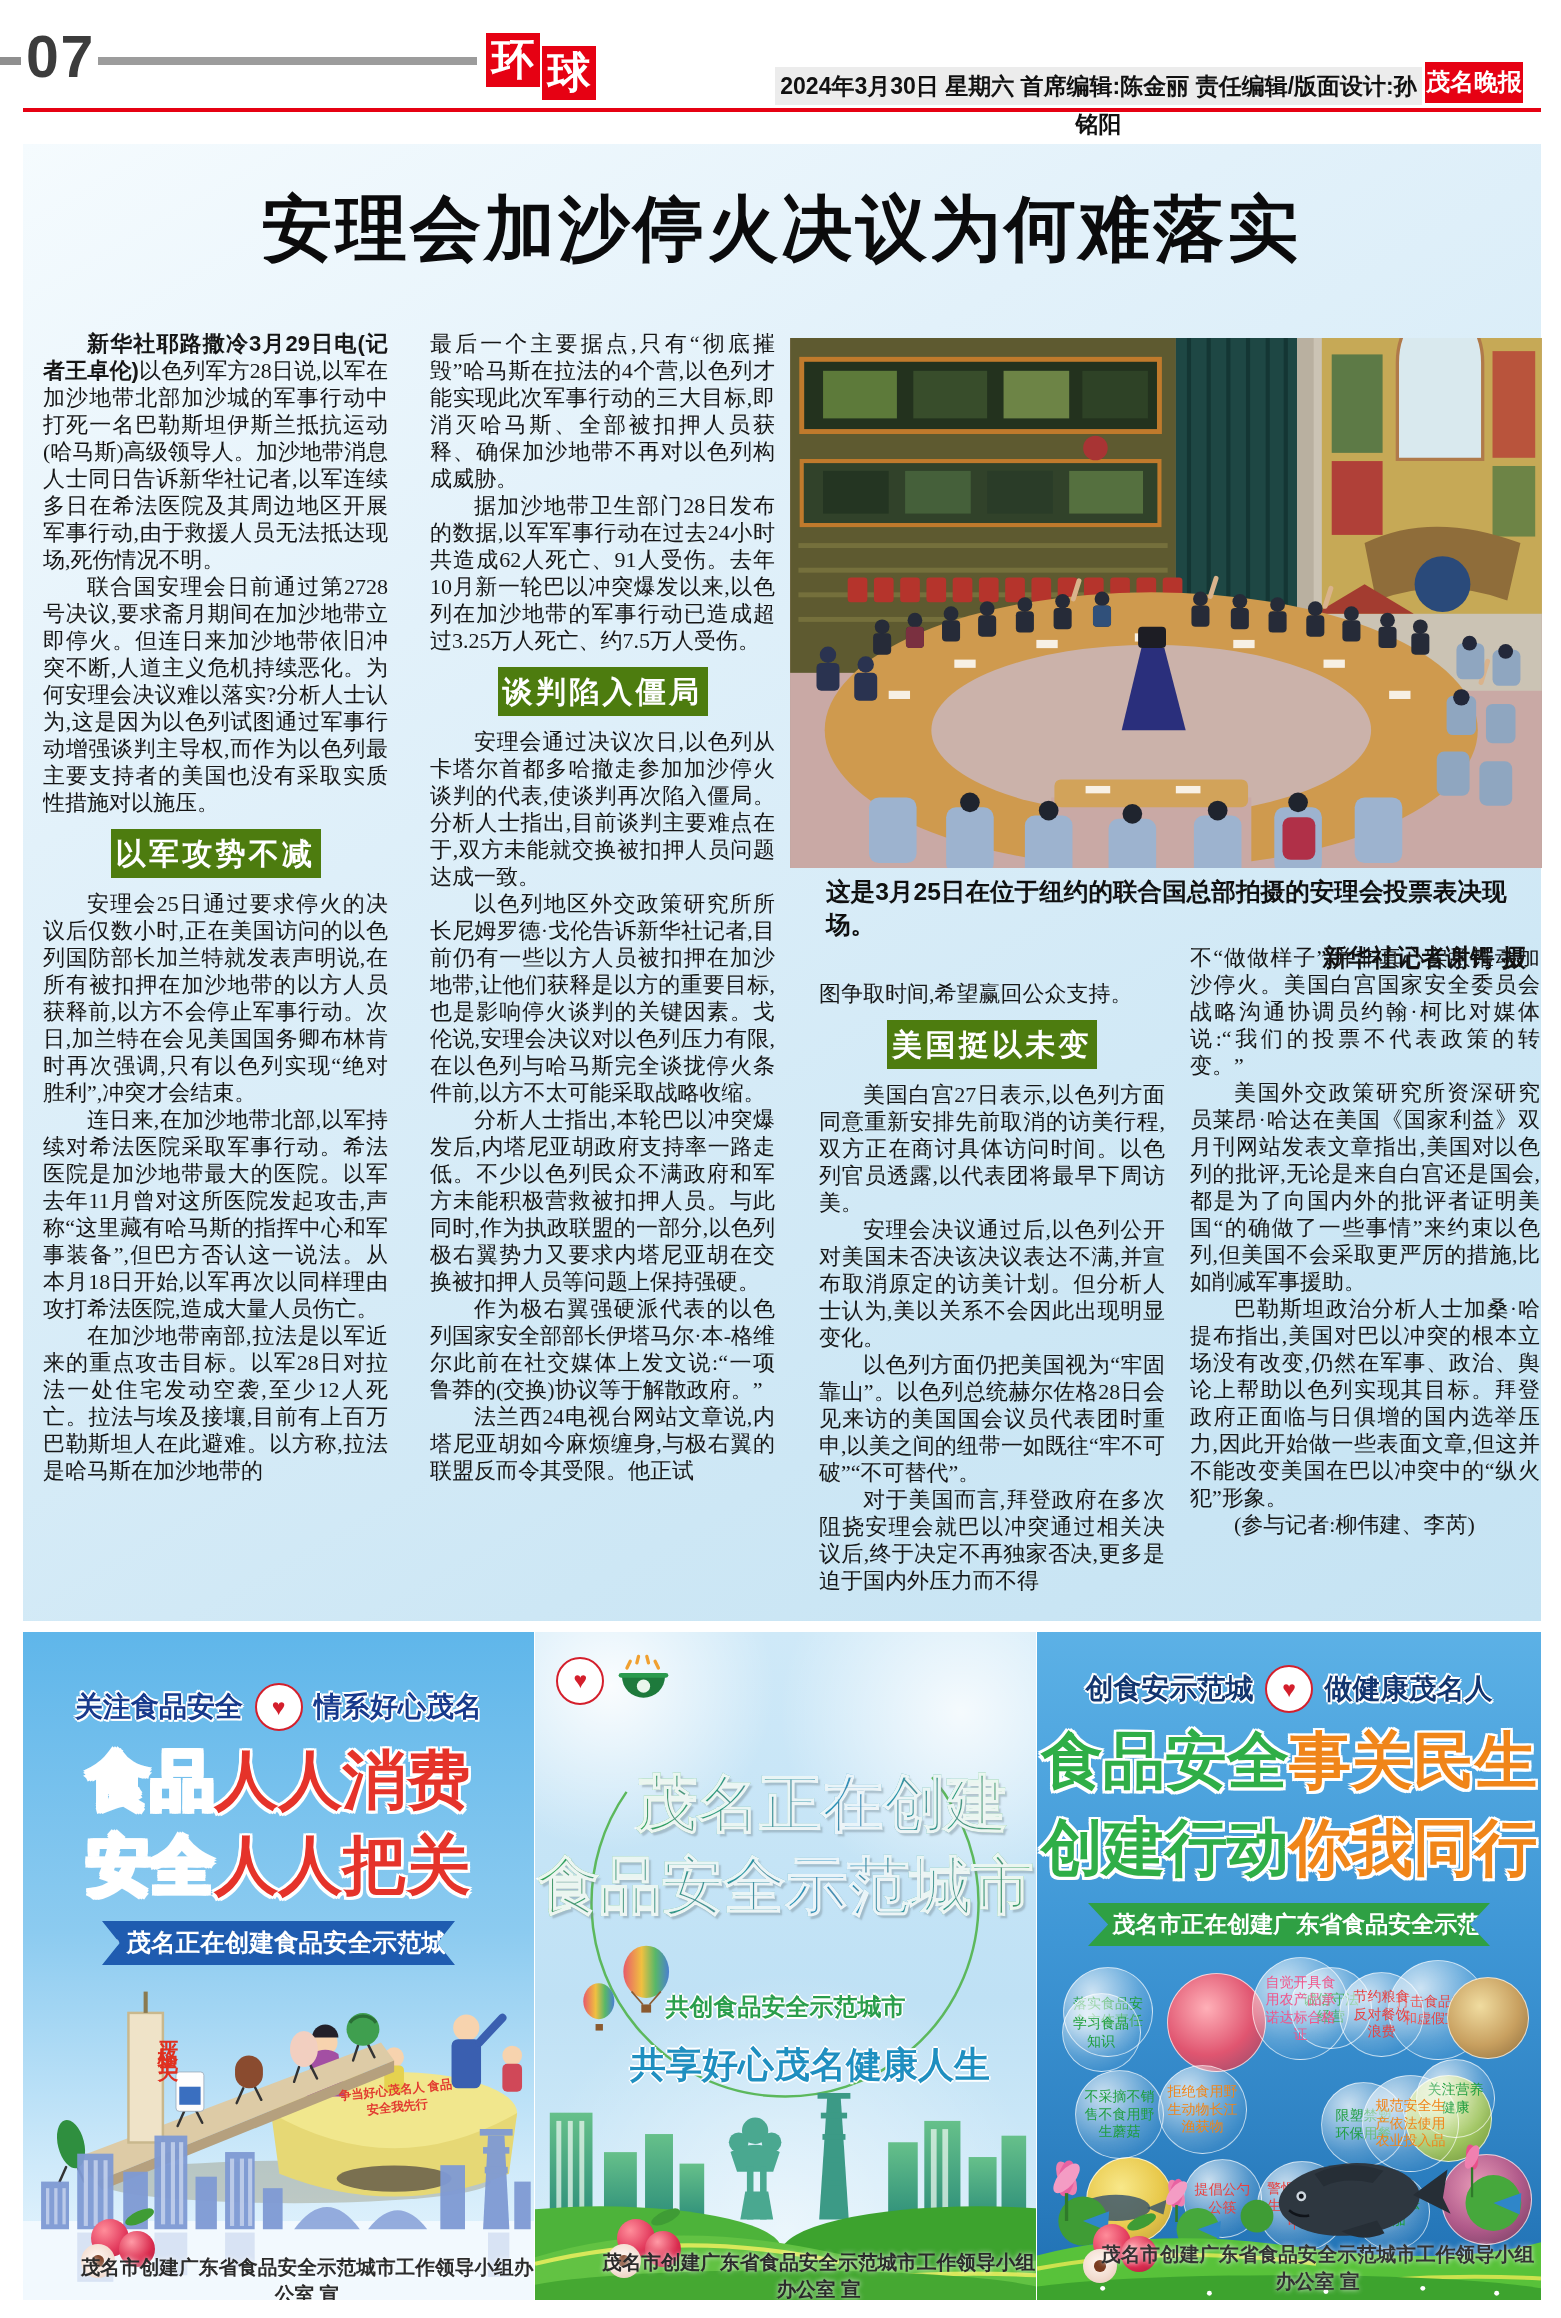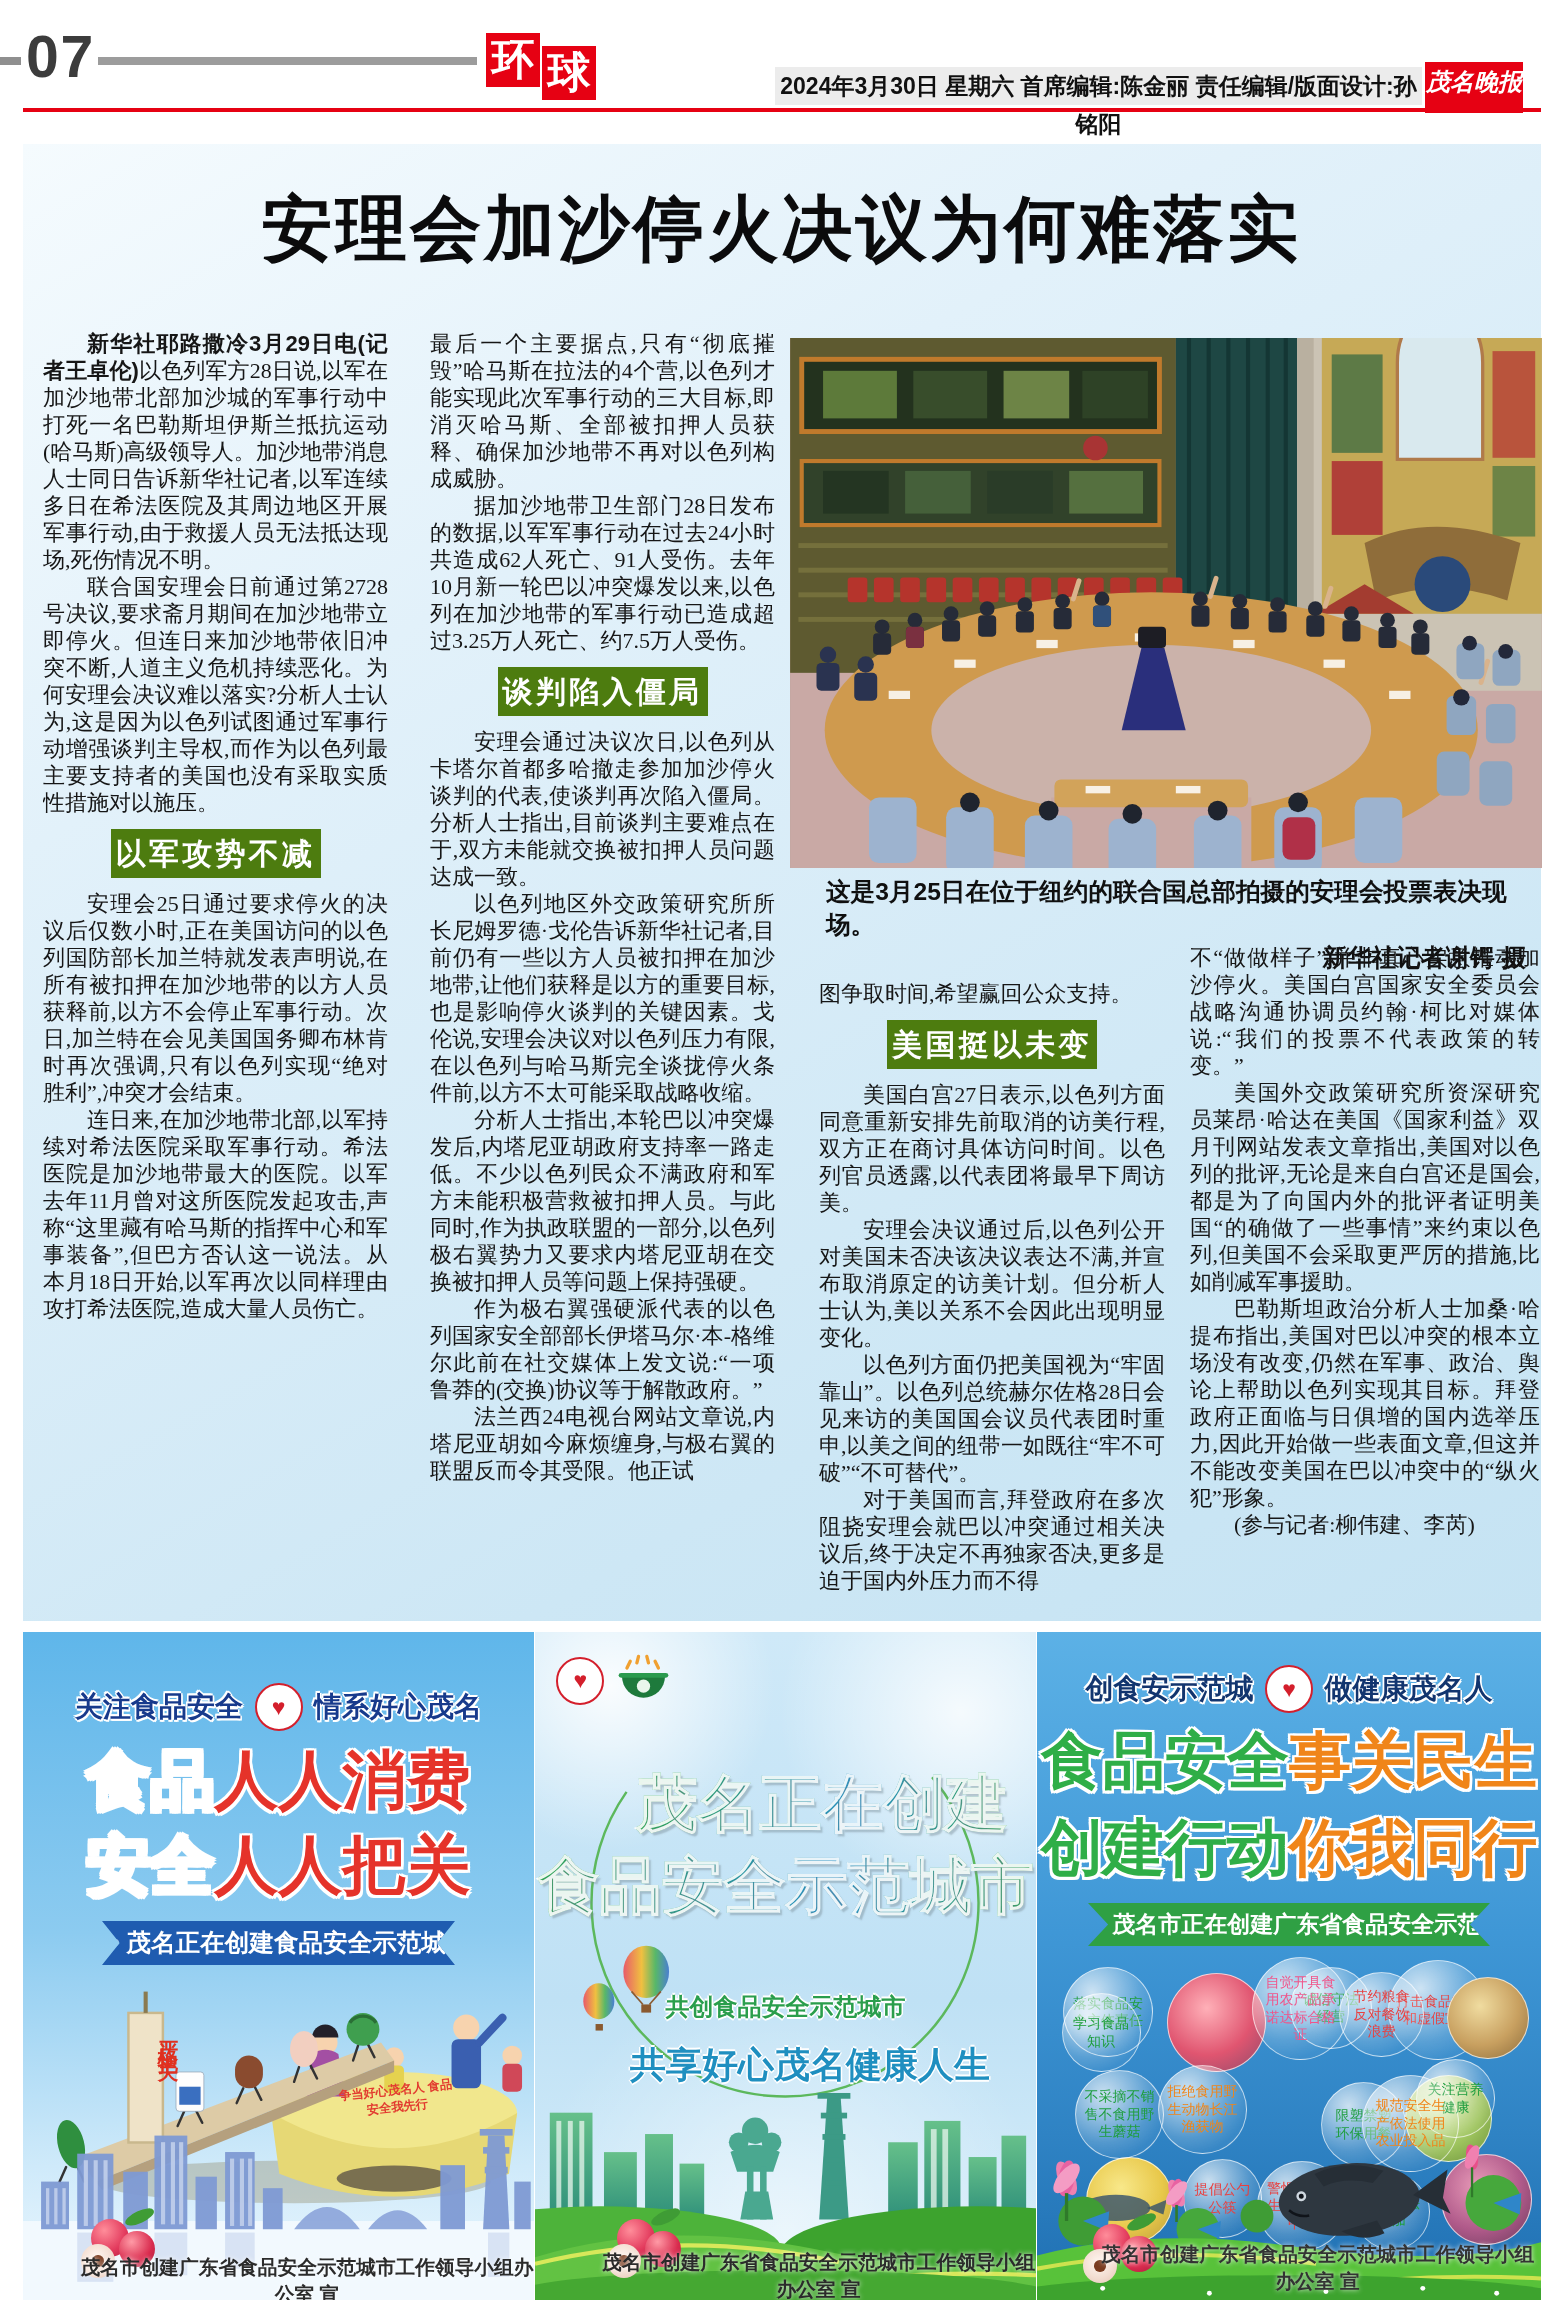--- a/index.html
+++ b/index.html
@@ -8,22 +8,22 @@
   .abs{position:absolute;}
 
   
   .dash{left:0;top:57px;width:21.3px;height:8.2px;background:#8f8f8f;}
   .pageno{left:26px;top:23px;font-size:59px;font-weight:bold;color:#3c3c3c;letter-spacing:1.6px;}
   .hline{left:98px;top:57px;width:379px;height:8.2px;background:#9c9c9c;}
   .secbox{width:54px;height:54px;background:#e60113;color:#fff;text-align:center;
           font-family:"Liberation Serif",serif;font-weight:bold;font-size:43px;line-height:53px;}
   .datestrip{left:775px;top:67px;width:647px;height:38px;background:#ececec;color:#101010;
              font-size:23px;font-weight:bold;line-height:38px;text-align:center;}
-  .masthead{left:1425px;top:62px;width:98px;height:51px;background:#e60113;color:#fff;text-align:center;
-            font-family:"Liberation Serif",serif;font-style:italic;font-weight:bold;font-size:24px;line-height:41px;}
+  .masthead{left:1425px;top:62px;width:98px;height:41px;background:#e60113;color:#fff;text-align:center;
+            font-family:"Liberation Serif",serif;font-weight:bold;font-size:24px;line-height:41px;}
   .redline{left:23px;top:108px;width:1518px;height:4.1px;background:#e60113;}
 
   
   .artbg{left:23px;top:144px;width:1518px;height:1477px;
          background:linear-gradient(150deg,#f5fbfe 0%,#e2f1fa 30%,#cde7f5 75%,#c5e3f3 100%);}
   .headline{left:33px;top:182px;width:1497px;text-align:center;color:#0b0b0c;
             font-size:71px;font-weight:900;letter-spacing:3.3px;white-space:nowrap;}
   .col{position:absolute;overflow:hidden;}
   .col p{margin:0;text-indent:2em;font-family:"Liberation Serif",serif;font-size:22px;line-height:27px;
          text-align:justify;text-justify:inter-ideograph;color:#161616;}
@@ -131,20 +131,21 @@
 
   <div class="abs artbg"></div>
   <div class="abs headline">安理会加沙停火决议为何难落实</div>
 
   <div id="col1" class="col">
     <p><span class="lead">新华社耶路撒冷3月29日电(记者王卓伦)</span><span>以色列军方28日说,以军在加沙地带北部加沙城的军事行动中打死一名巴勒斯坦伊斯兰抵抗运动(哈马斯)高级领导人。加沙地带消息人士同日告诉新华社记者,以军连续多日在希法医院及其周边地区开展军事行动,由于救援人员无法抵达现场,死伤情况不明。</span></p>
     <p>联合国安理会日前通过第2728号决议,要求斋月期间在加沙地带立即停火。但连日来加沙地带依旧冲突不断,人道主义危机持续恶化。为何安理会决议难以落实?分析人士认为,这是因为以色列试图通过军事行动增强谈判主导权,而作为以色列最主要支持者的美国也没有采取实质性措施对以施压。</p>
     <div class="subhead">以军攻势不减</div>
     <p>安理会25日通过要求停火的决议后仅数小时,正在美国访问的以色列国防部长加兰特就发表声明说,在所有被扣押在加沙地带的以方人员获释前,以方不会停止军事行动。次日,加兰特在会见美国国务卿布林肯时再次强调,只有以色列实现“绝对胜利”,冲突才会结束。</p>
     <p>连日来,在加沙地带北部,以军持续对希法医院采取军事行动。希法医院是加沙地带最大的医院。以军去年11月曾对这所医院发起攻击,声称“这里藏有哈马斯的指挥中心和军事装备”,但巴方否认这一说法。从本月18日开始,以军再次以同样理由攻打希法医院,造成大量人员伤亡。</p>
+    <p>在加沙地带南部,拉法是以军近来的重点攻击目标。以军28日对拉法一处住宅发动空袭,至少12人死亡。拉法与埃及接壤,目前有上百万巴勒斯坦人在此避难。以方称,拉法是哈马斯在加沙地带的</p>
   </div>
 
   <div id="col2" class="col">
     <p class="noind">最后一个主要据点,只有“彻底摧毁”哈马斯在拉法的4个营,以色列才能实现此次军事行动的三大目标,即消灭哈马斯、全部被扣押人员获释、确保加沙地带不再对以色列构成威胁。</p>
     <p>据加沙地带卫生部门28日发布的数据,以军军事行动在过去24小时共造成62人死亡、91人受伤。去年10月新一轮巴以冲突爆发以来,以色列在加沙地带的军事行动已造成超过3.25万人死亡、约7.5万人受伤。</p>
     <div class="subhead">谈判陷入僵局</div>
     <p>安理会通过决议次日,以色列从卡塔尔首都多哈撤走参加加沙停火谈判的代表,使谈判再次陷入僵局。分析人士指出,目前谈判主要难点在于,双方未能就交换被扣押人员问题达成一致。</p>
     <p>以色列地区外交政策研究所所长尼姆罗德·戈伦告诉新华社记者,目前仍有一些以方人员被扣押在加沙地带,让他们获释是以方的重要目标,也是影响停火谈判的关键因素。戈伦说,安理会决议对以色列压力有限,在以色列与哈马斯完全谈拢停火条件前,以方不太可能采取战略收缩。</p>
     <p>分析人士指出,本轮巴以冲突爆发后,内塔尼亚胡政府支持率一路走低。不少以色列民众不满政府和军方未能积极营救被扣押人员。与此同时,作为执政联盟的一部分,以色列极右翼势力又要求内塔尼亚胡在交换被扣押人员等问题上保持强硬。</p>
     <p>作为极右翼强硬派代表的以色列国家安全部部长伊塔马尔·本-格维尔此前在社交媒体上发文说:“一项鲁莽的(交换)协议等于解散政府。”</p>

